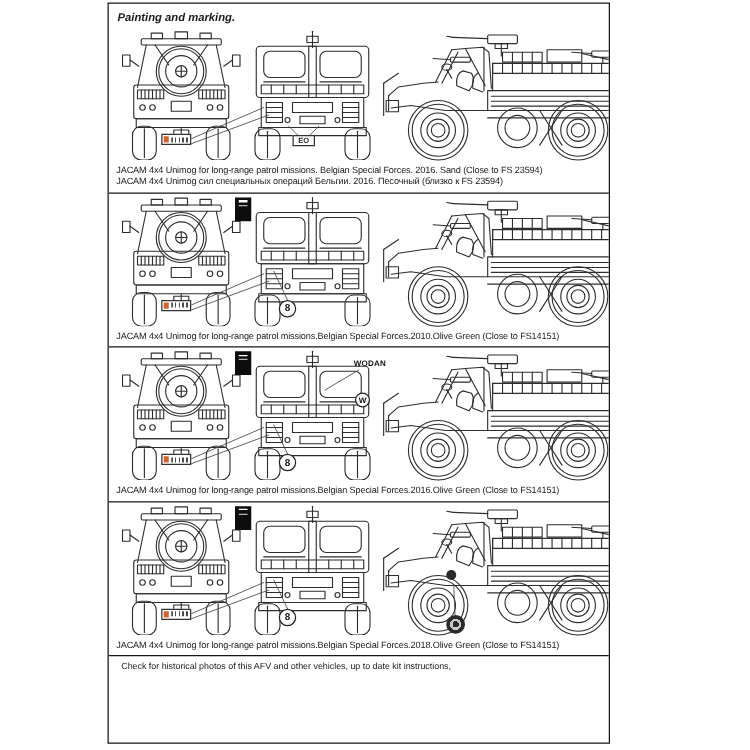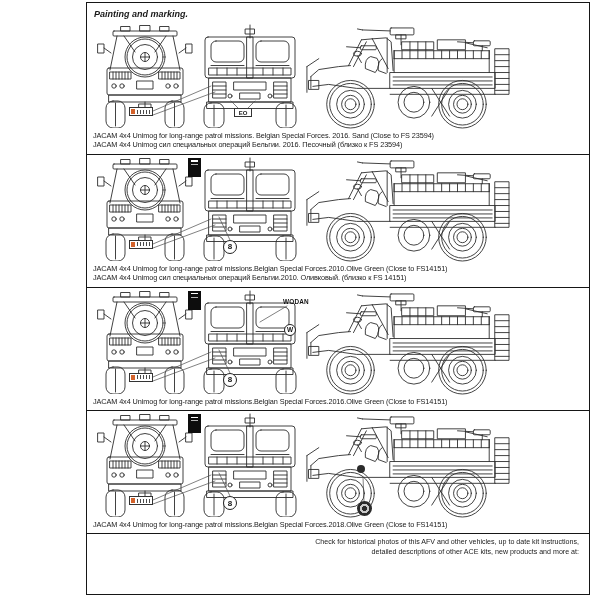--- a/index.html
+++ b/index.html
@@ -1,25 +1,25 @@
 <!DOCTYPE html>
 <html><head>
 <meta charset="utf-8">
 <style>
   html,body{margin:0;padding:0;background:#fff;}
   .stage{position:relative;width:600px;height:600px;background:#fff;overflow:hidden;
          font-family:"Liberation Sans",sans-serif;color:#1a1a1a;}
-  .sheet{position:absolute;left:86px;top:2px;width:504px;height:593px;
+  .sheet{position:absolute;left:86px;top:2px;width:402px;height:593px;
          border:1.6px solid #161616;box-sizing:border-box;background:#fff;
          display:flex;flex-direction:column;}
   .title{padding:6px 0 3px 7px;font-size:9px;font-weight:bold;font-style:italic;}
   section.scheme{border-bottom:1.4px solid #161616;}
   .art{position:relative;height:107px;overflow:hidden;}
   .caption{padding:2px 6px 4px 6px;font-size:7.3px;line-height:9.4px;letter-spacing:-0.1px;}
-  .footer{text-align:right;font-size:7.1px;line-height:9.6px;padding:4px 10px 0 10px;}
+  .footer{text-align:left;font-size:7.1px;line-height:9.6px;padding:4px 10px 0 10px;}
   .footer .urls{font-weight:bold;font-style:italic;font-size:7.4px;}
 
   
   svg.view{position:absolute;}
   .v-front{left:10px;top:2px;width:96px;height:104px;}
   .v-rear{left:110px;top:2px;width:106px;height:104px;}
   .v-side{left:212px;top:-1px;width:212px;height:109px;}
   .lines{position:absolute;left:0;top:0;width:426px;height:107px;}
   .sheet svg *{stroke:#2d2d2d;stroke-width:0.9;fill:none;stroke-linecap:round;stroke-linejoin:round;}
   .sheet svg .thin{stroke-width:0.7;stroke:#4a4a4a;}
@@ -231,21 +231,20 @@
             <i class="p-tx"></i>
           </div>
         <div class="badge">
             <i></i>
             <i></i>
           </div>
         <div class="circ8">8</div>
       </div>
       <div class="caption">
         <div>JACAM 4x4 Unimog for long-range patrol missions.Belgian Special Forces.2010.Olive Green (Close to FS14151)</div>
-        <div>JACAM 4x4 Unimog сил специальных операций Бельгии.2010. Оливковый. (близко к FS 14151)</div>
       </div>
     </section>
 
     <section class="scheme">
       <div class="art">
         <svg class="view v-front">
             <use href="#sv-front"></use>
           </svg>
         <svg class="view v-rear">
             <use href="#sv-rear"></use>
@@ -305,17 +304,16 @@
         <div class="dot-decal"></div>
         <div class="roundel"></div>
       </div>
       <div class="caption">
         <div>JACAM 4x4 Unimog for long-range patrol missions.Belgian Special Forces.2018.Olive Green (Close to FS14151)</div>
       </div>
     </section>
 
     <div class="footer">
       <div>Check for historical photos of this AFV and  other vehicles, up to date kit instructions,</div>
-      <div>detailed descriptions of other ACE kits, new products and more at:</div>
     </div>
 
   </div>
 </div>
 
 </body></html>

